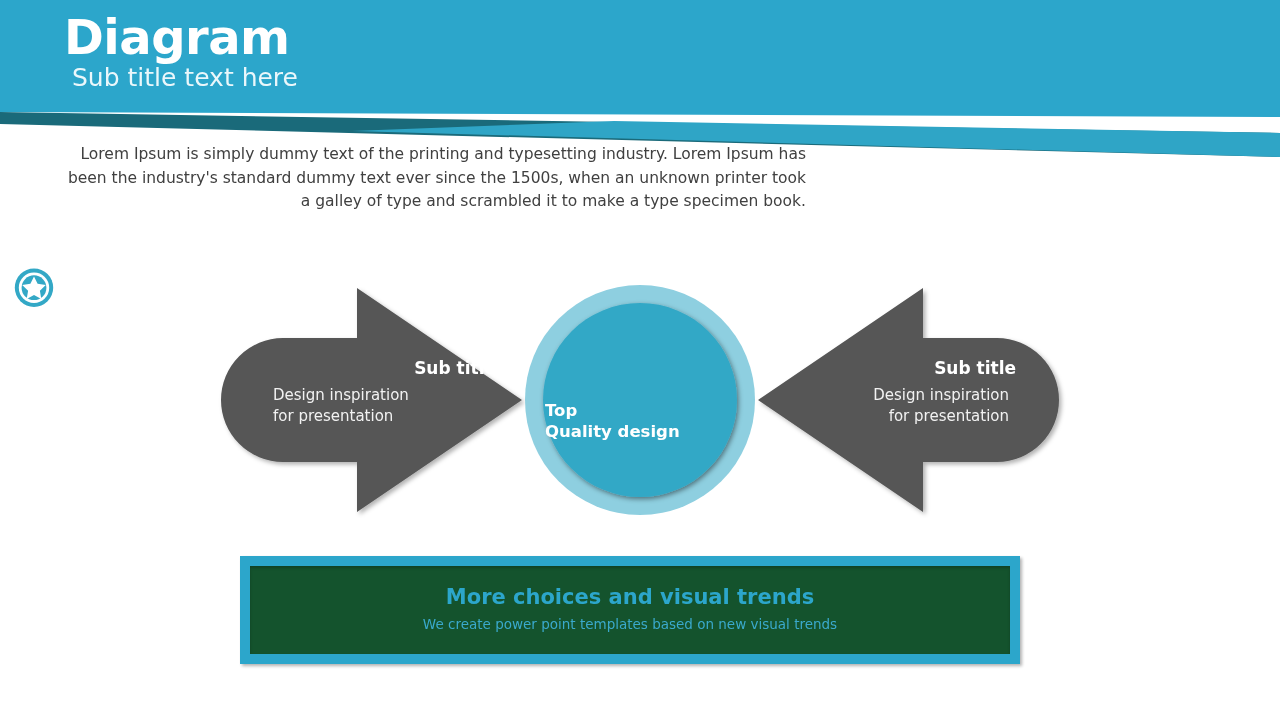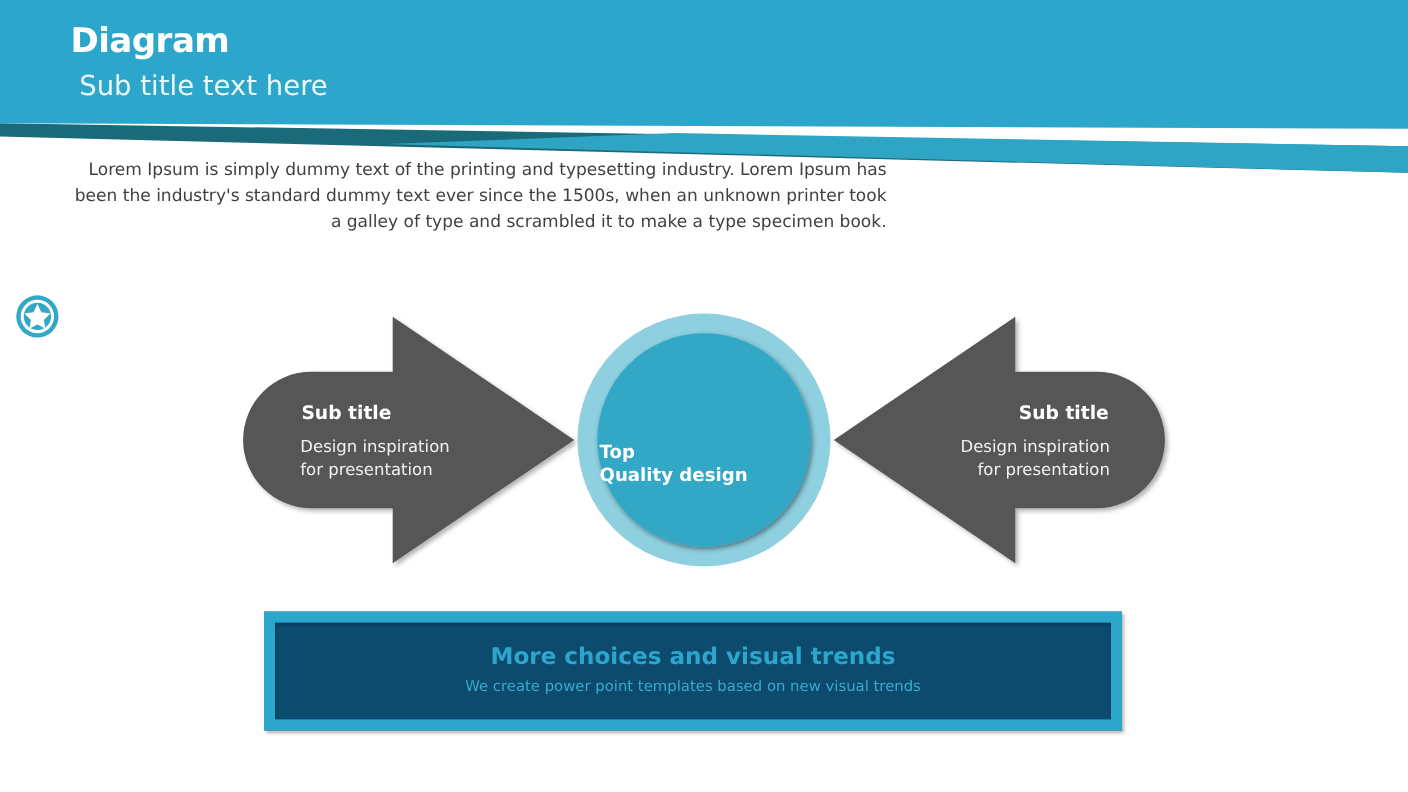--- a/index.html
+++ b/index.html
@@ -28,21 +28,21 @@
     position: absolute;
     left: 0; top: 0;
   }
   #header-text-block {
     position: absolute;
     left: 64px;
     top: 14px;
     z-index: 3;
   }
   #slide-title {
-    font-size: 31px;
+    font-size: 48px;
     font-weight: bold;
     color: #ffffff;
     letter-spacing: -0.5px;
     line-height: 46px;
     margin: 0;
     white-space: nowrap;
   }
   #slide-subtitle {
     font-size: 25px;
     font-weight: normal;
@@ -92,21 +92,22 @@
   #arrow-right-text {
     left: 786px;
     top: 96px;
     width: 230px;
     text-align: right;
   }
   .arrow-title {
     font-size: 17px;
     font-weight: bold;
     line-height: 24px;
-    margin: 8px;
+    margin: 0;
+    text-align: right;
   }
   .arrow-desc {
     font-size: 15px;
     font-weight: normal;
     line-height: 21px;
     margin: 7px;
     margin-top: 5px;
     color: #f2f2f2;
   }
 
@@ -132,21 +133,21 @@
   }
 
   
   #callout-box {
     position: absolute;
     left: 240px;
     top: 556px;
     width: 780px;
     height: 108px;
     border: 10px solid #2CA6CB;
-    background: #0c4a6e;
+    background: #14532d;
     box-sizing: border-box;
     box-shadow: 2px 2px 3px rgba(0,0,0,0.30);
   }
   #callout-inner {
     position: absolute;
     left: 0; top: 0;
     width: 100%;
     height: 100%;
     display: flex;
     flex-direction: column;

